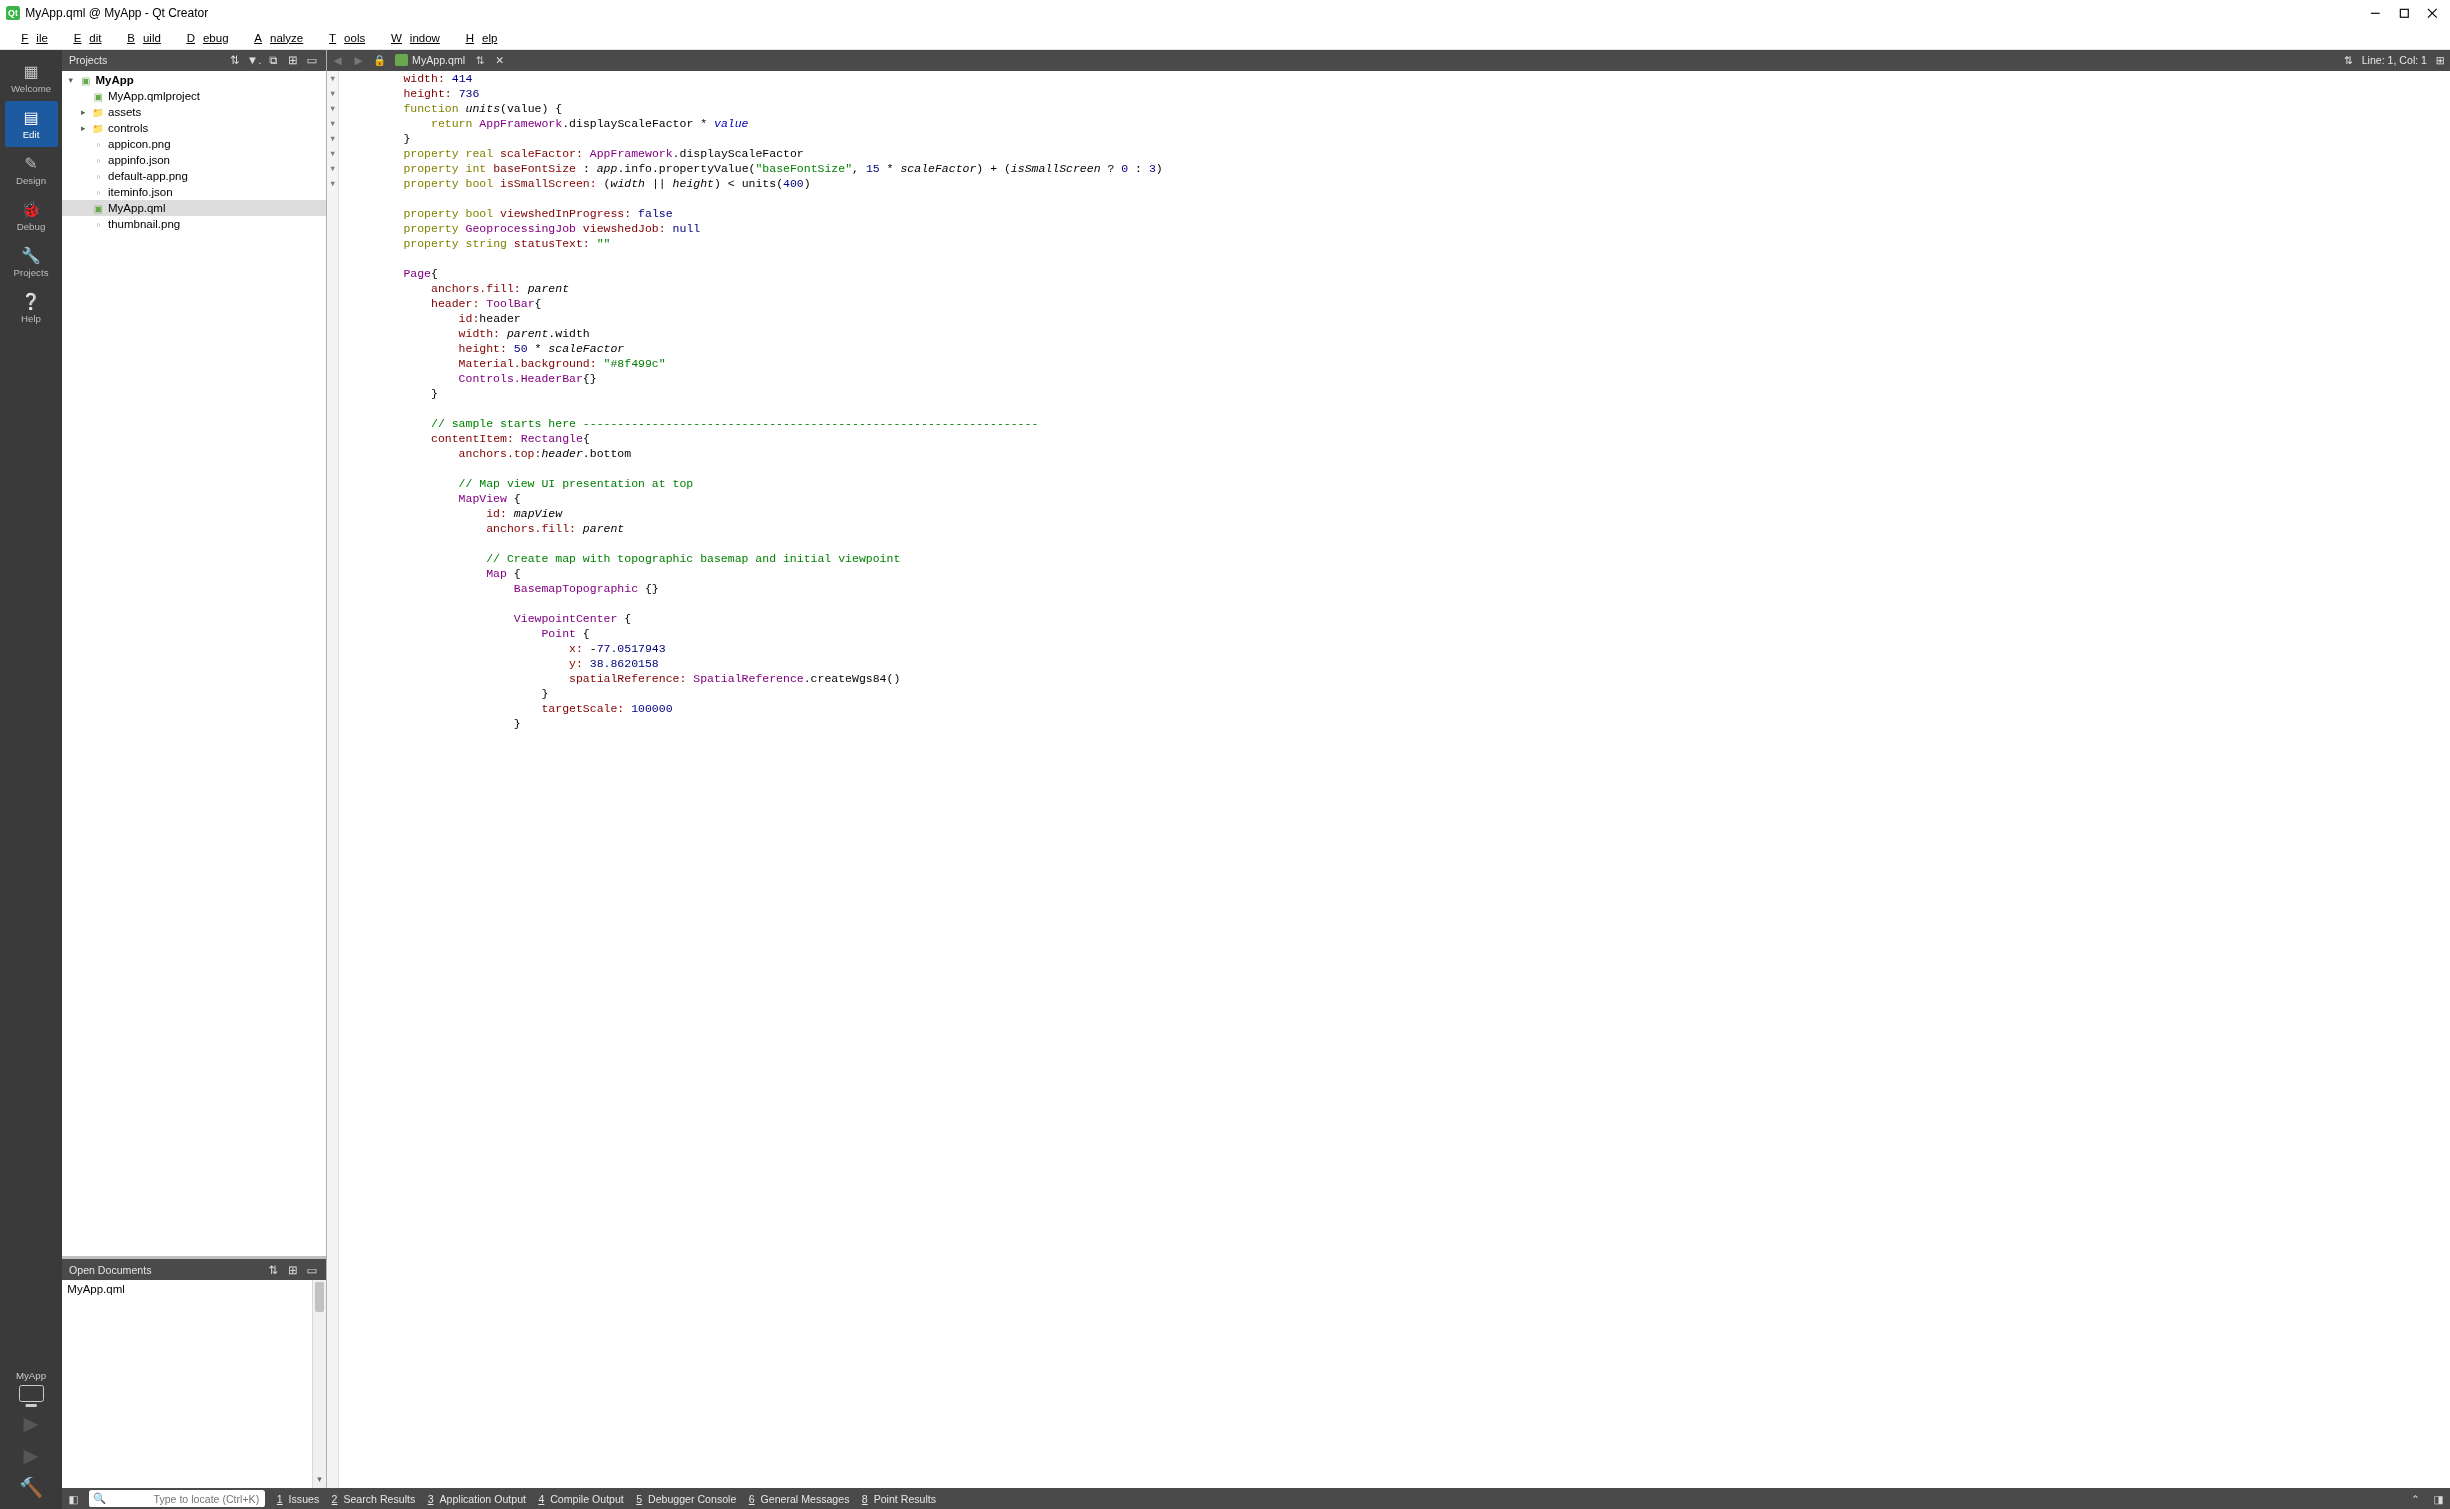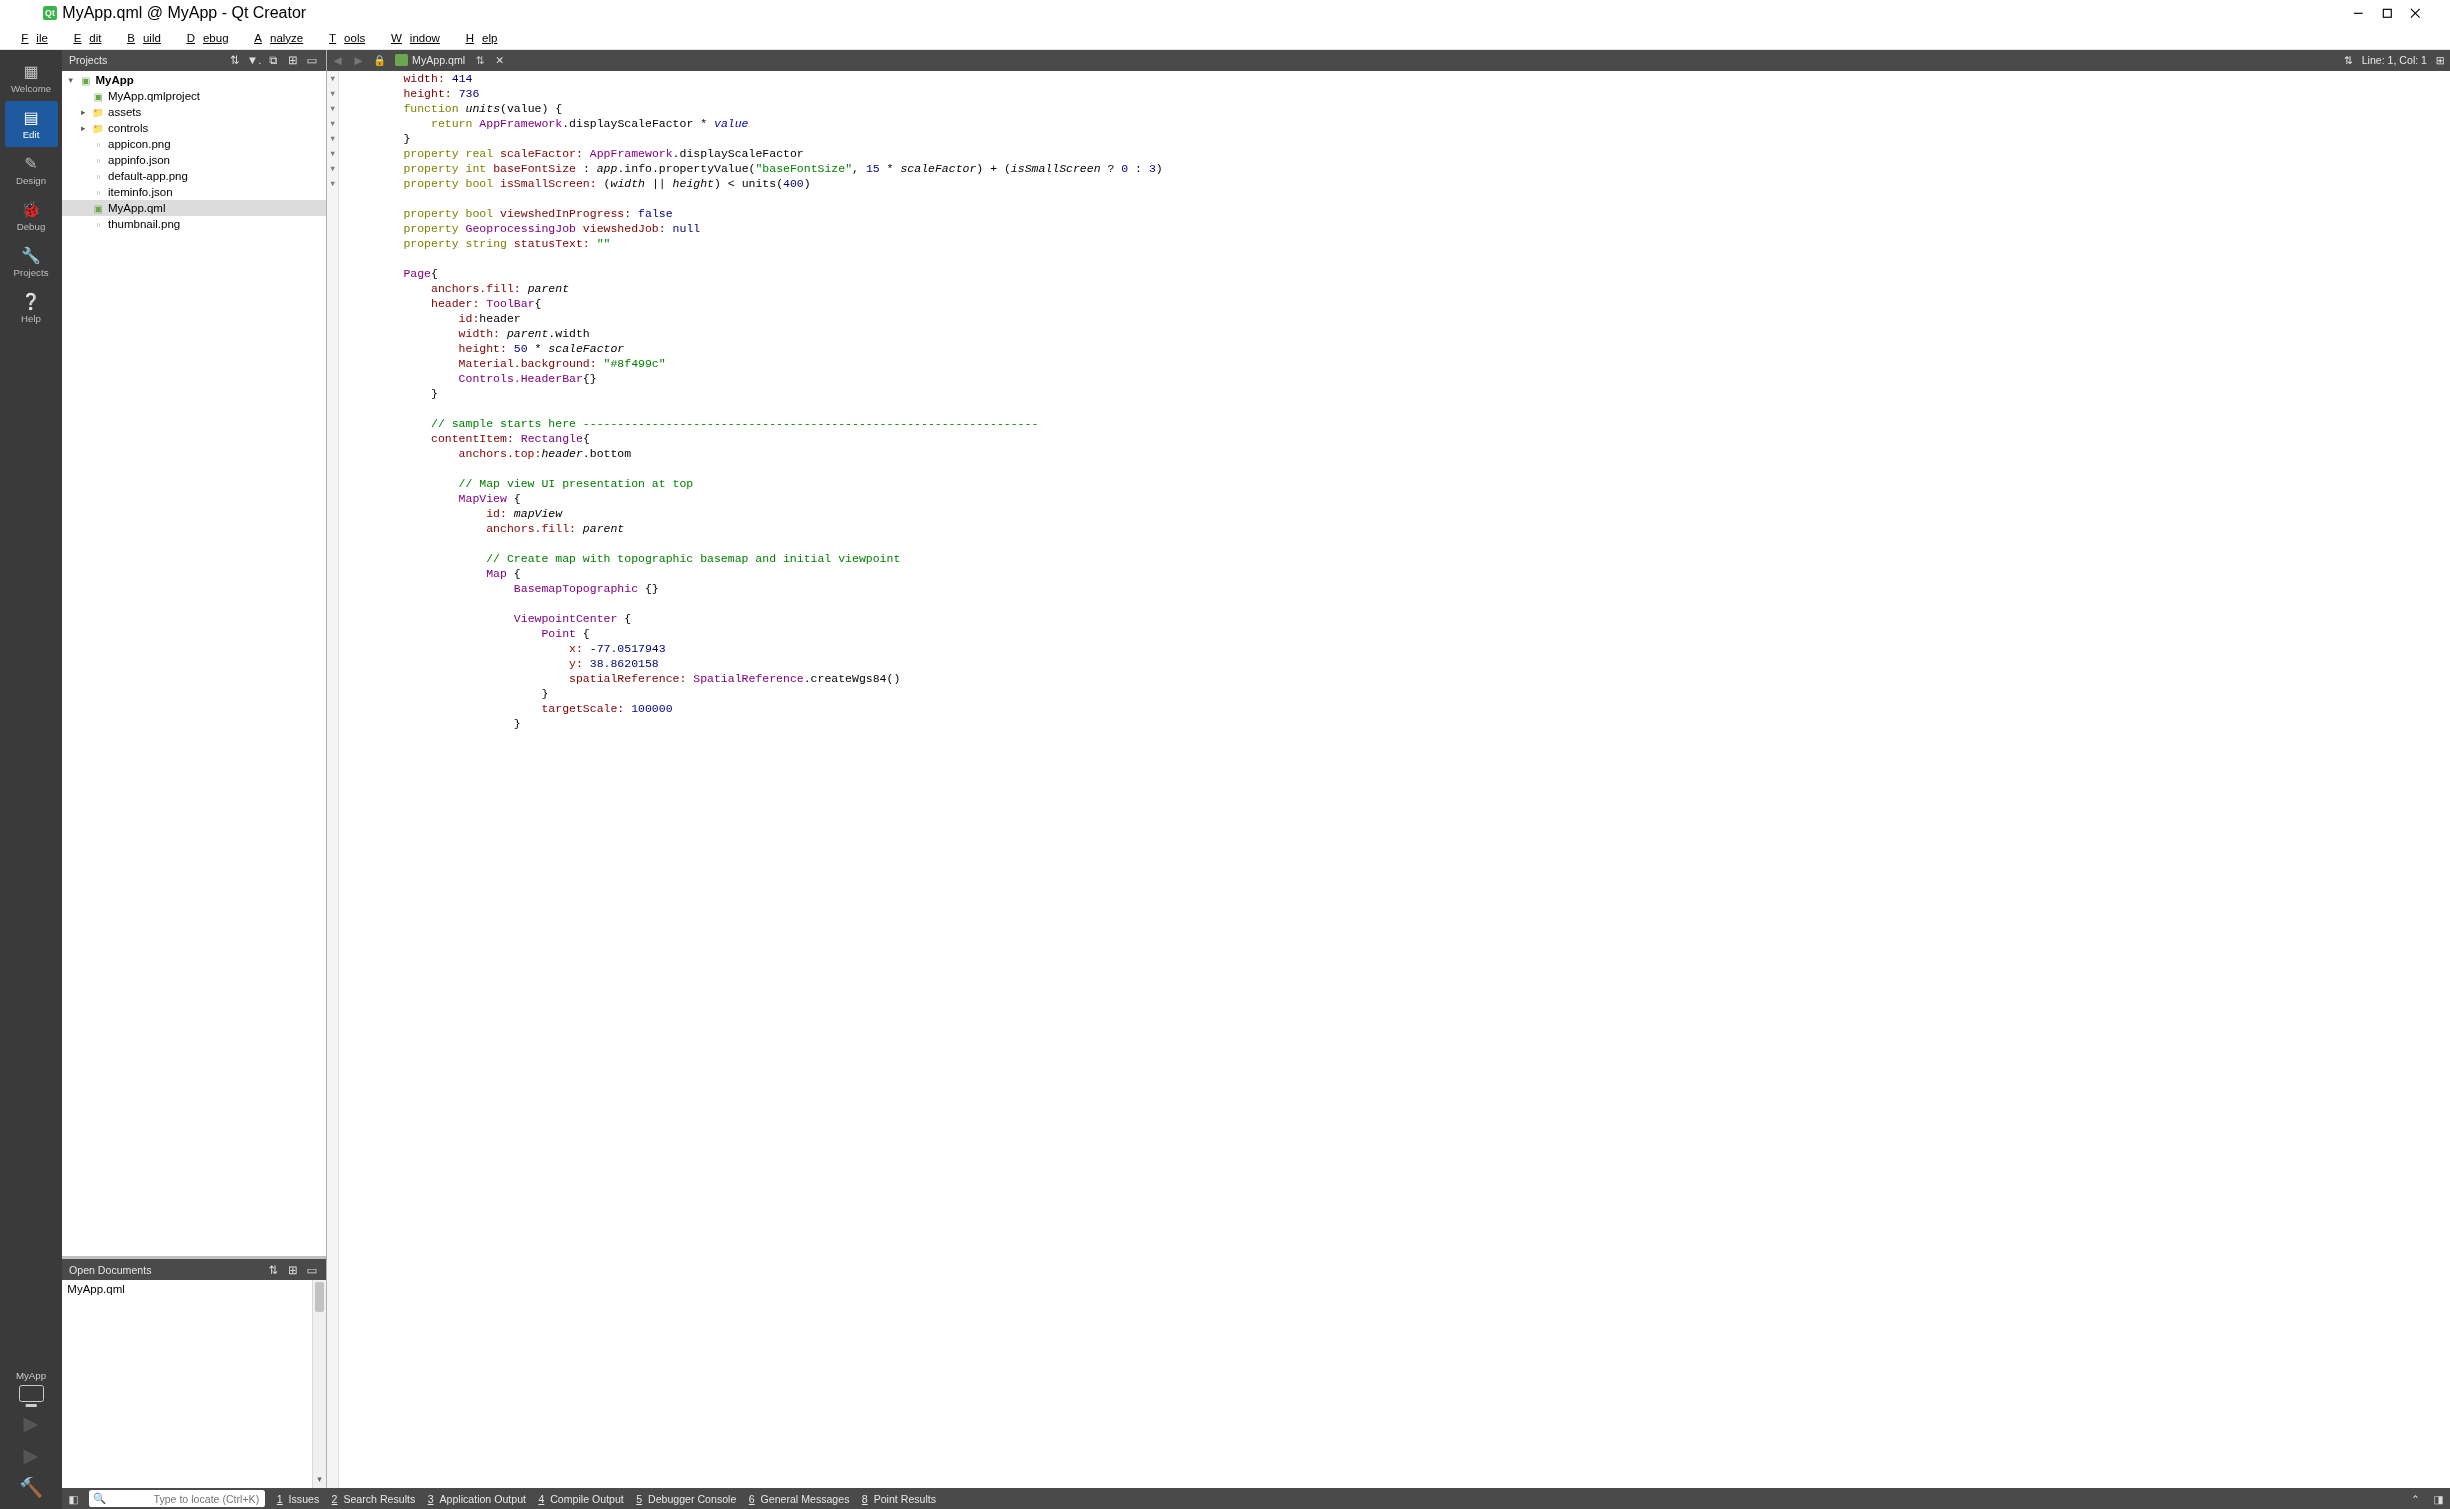--- a/index.html
+++ b/index.html
@@ -1,20 +1,20 @@
 <!DOCTYPE html>
 <html style="font-size:14px"><head>
 <meta charset="utf-8">
 <style>
 * { margin: 0; padding: 0; box-sizing: border-box; }
 body { font-family: "Segoe UI", Tahoma, sans-serif; font-size: 11.5px; background: #ffffff; color: #000; overflow: hidden; height: 100vh; display: flex; flex-direction: column; }
-.titlebar { height: 26.5px; background: #ffffff; display: flex; align-items: center; padding: 0 23px; justify-content: space-between; margin-left: 20px; }
+.titlebar { height: 26.5px; background: #ffffff; display: flex; align-items: center; padding: 0 6px; justify-content: space-between; }
 .titlebar-left { display: flex; align-items: center; gap: 5.3px; }
 .app-icon { width: 14px; height: 14px; background: #39b54a; border-radius: 2.6px; display: flex; align-items: center; justify-content: center; color:#fff; font-size:8.8px; font-weight:bold;}
-.titlebar-title { font-size: 16px; }
+.titlebar-title { font-size: 12px; }
 .win-controls { display: flex; gap: 16px; padding-right: 5.3px; }
 .win-btn { width: 12.4px; height: 12.4px; display:flex; align-items:center; justify-content:center; cursor:pointer; }
 .menubar { height: 23px; background: #ffffff; display: flex; align-items: center; padding: 0 5.3px; gap: 1.8px; border-bottom: 0.9px solid #e3e3e3;}
 .menubar span { padding: 2.6px 8px; cursor: default; font-size: 11.5px; text-decoration: underline; }
 .menubar .mnemonic { text-decoration: underline; }
 .main { flex: 1; display: flex; min-height: 0; }
 .leftbar { width: 62px; background: #3a3a3a; display: flex; flex-direction: column; align-items: center; color: #bdbdbd; padding-top: 5.3px; }
 .mode-btn { width: 53px; height: 46px; display: flex; flex-direction: column; align-items: center; justify-content: center; gap: 1.8px; cursor: pointer; font-size: 9.7px; border-radius: 2.6px; }
 .mode-btn.active { background: #1e5aa0; color: #fff; }
 .mode-btn .icon { font-size: 16px; }

